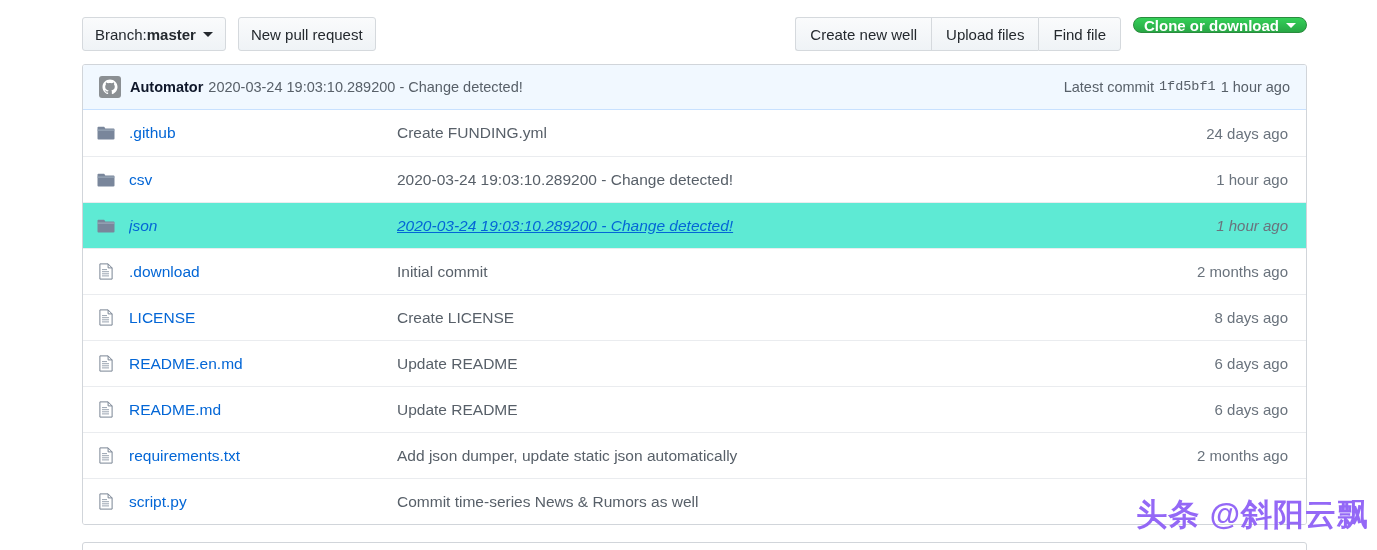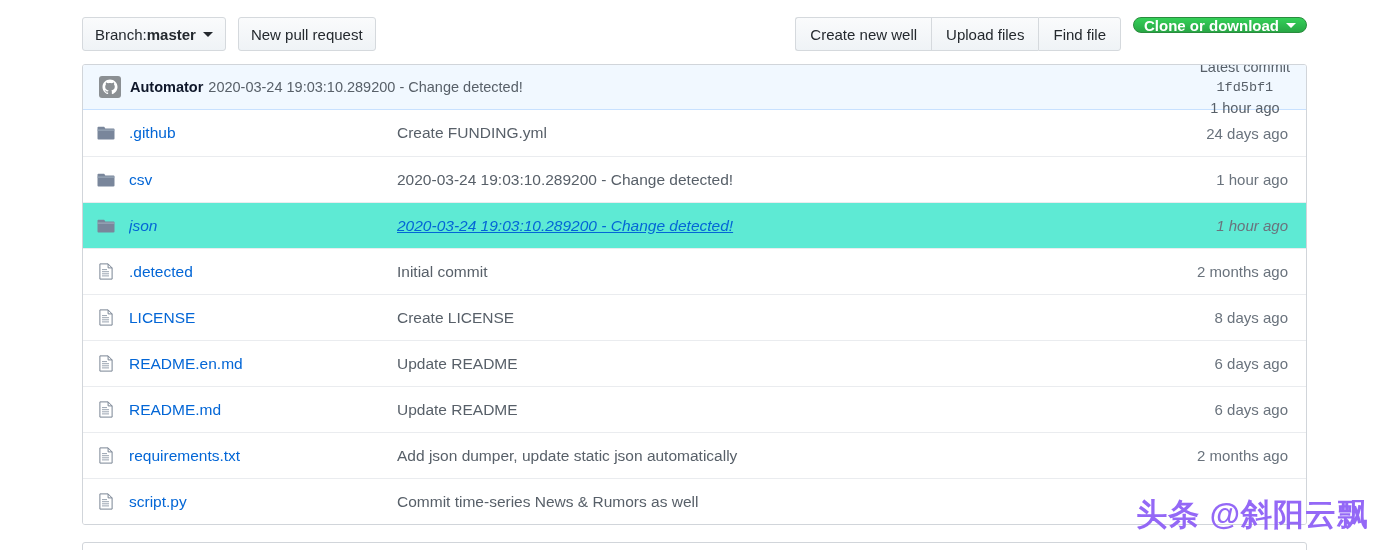--- a/index.html
+++ b/index.html
@@ -133,23 +133,22 @@
     color: #586069;
     white-space: nowrap;
     overflow: hidden;
   }
   .commit-right {
     margin-left: auto;
     font-size: 14.5px;
     color: #586069;
     white-space: nowrap;
     display: flex;
-    align-items: center;
+    align-items: flex-start;
     gap: 5px;
-    flex-direction: column;
   }
   .sha {
     font-family: "Liberation Mono", monospace;
     font-size: 13.5px;
     color: #586069;
   }
 
   .row {
     display: flex;
     align-items: center;
@@ -321,21 +320,21 @@
               <path fill="#ffffff" stroke="#7a8594" stroke-width="1" d="M0.9 0.9h8.2l4 4v11.2H0.9z"></path>
               <path fill="none" stroke="#7a8594" stroke-width="1" d="M9.1 0.9v4h4"></path>
               <g stroke="#9aa4b1" stroke-width="1">
                 <path d="M3 6.6h5"></path>
                 <path d="M3 8.7h7"></path>
                 <path d="M3 10.8h7"></path>
                 <path d="M3 12.9h7"></path>
               </g>
             </svg>
           </div>
-          <div class="cell-name">.detected</div>
+          <div class="cell-name">.download</div>
           <div class="cell-msg">Initial commit</div>
           <div class="cell-age">2 months ago</div>
         </div>
         <div class="row">
           <div class="cell-icon">
             <svg class="icon-file" width="15" height="17" viewBox="0 0 15 17" aria-hidden="true">
               <path fill="#ffffff" stroke="#7a8594" stroke-width="1" d="M0.9 0.9h8.2l4 4v11.2H0.9z"></path>
               <path fill="none" stroke="#7a8594" stroke-width="1" d="M9.1 0.9v4h4"></path>
               <g stroke="#9aa4b1" stroke-width="1">
                 <path d="M3 6.6h5"></path>

